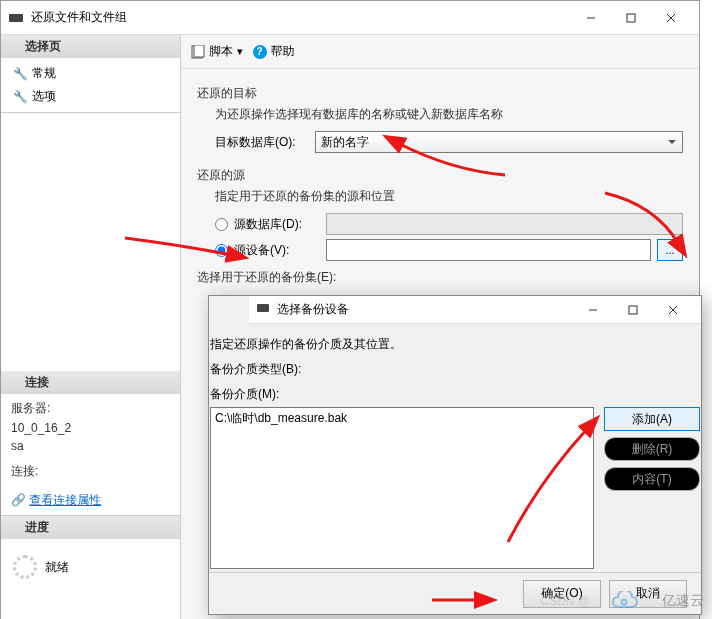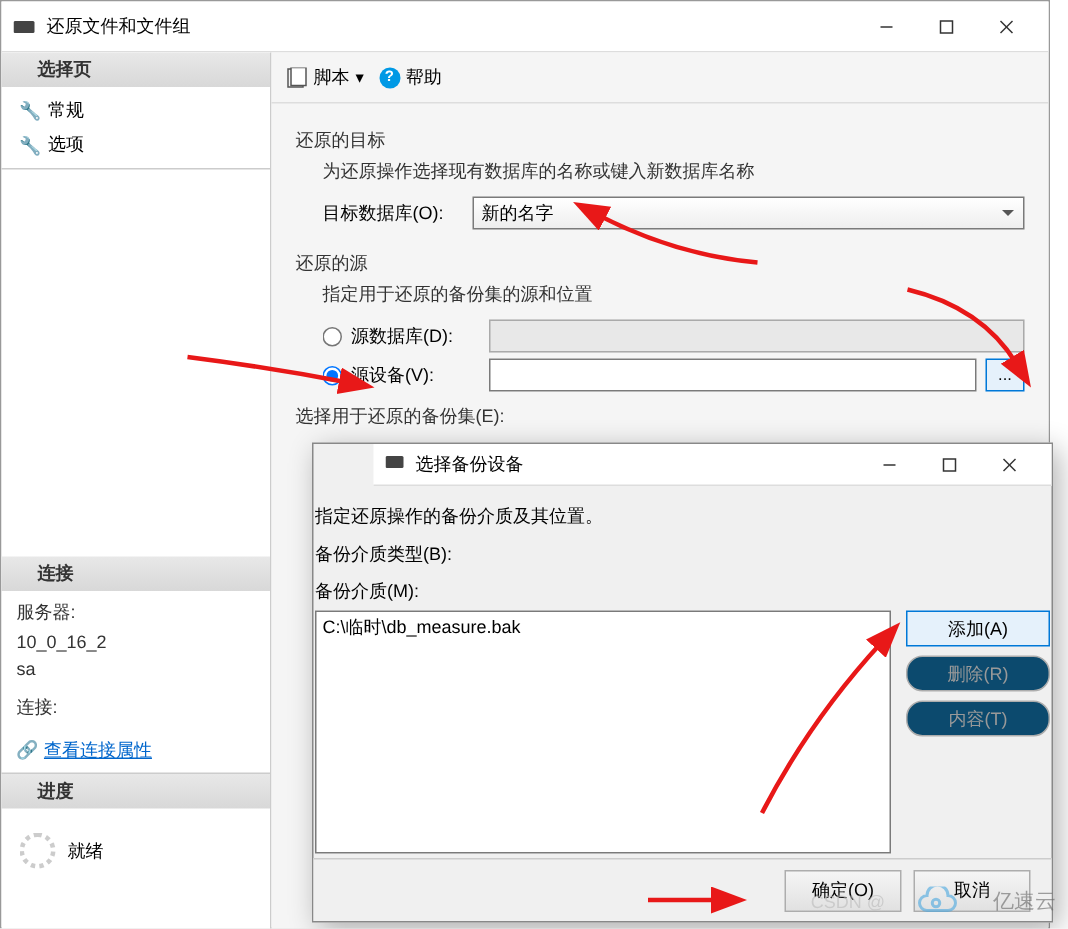--- a/index.html
+++ b/index.html
@@ -48,21 +48,21 @@
     .inner-body { padding: 12px 1px; }
     .inner-form-row { display: flex; align-items: center; margin: 8px 0; gap: 10px; }
     .inner-label { width: 180px; }
     .select-box { width: 150px; height: 22px; border: 1px solid #7a7a7a; background: #fff; padding: 2px 18px 2px 5px; position: relative; }
     .select-box::after { content: ""; position: absolute; right: 6px; top: 8px; border: 4px solid transparent; border-top-color: #555; }
     .list-area { display: flex; gap: 10px; margin-top: 4px; }
     .listbox { flex: 1; height: 162px; border: 1px solid #7a7a7a; background: #fff; padding: 2px 4px; font-family: Consolas, monospace; font-size: 11px; }
     .btn-col { display: flex; flex-direction: column; gap: 6px; width: 96px; }
     .dlg-btn { height: 24px; border: 1px solid #adadad; background: linear-gradient(#f5f5f5, #e1e1e1); cursor: pointer; }
     .dlg-btn.primary { border: 1px solid #0078d7; background: #e5f1fb; }
-    .dlg-btn:disabled { color: #999; background: #0c4a6e; border-radius: 11px; }
+    .dlg-btn:disabled { color: #999; background: #000000; border-radius: 11px; }
     .inner-footer { position: absolute; bottom: 0; left: 0; right: 0; height: 42px; border-top: 1px solid #ccc; display: flex; justify-content: flex-end; align-items: center; padding: 0 14px; gap: 8px; background: #f0f0f0; }
     .footer-btn { width: 78px; height: 28px; border: 1px solid #adadad; background: linear-gradient(#f5f5f5, #e1e1e1); cursor: pointer; }
     
     
     .arrow { position: absolute; pointer-events: none; }
     .arrow svg { overflow: visible; }
     
     
     .watermark { position: absolute; right: 8px; bottom: 8px; display: flex; align-items: center; gap: 20px; opacity: 0.6; }
     .cloud-icon { width: 32px; height: 20px; }

